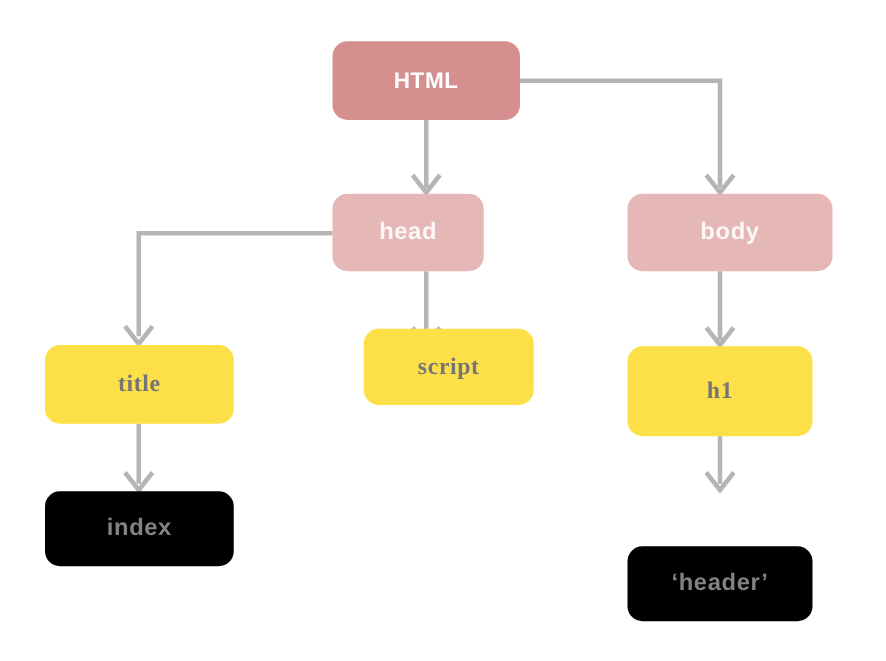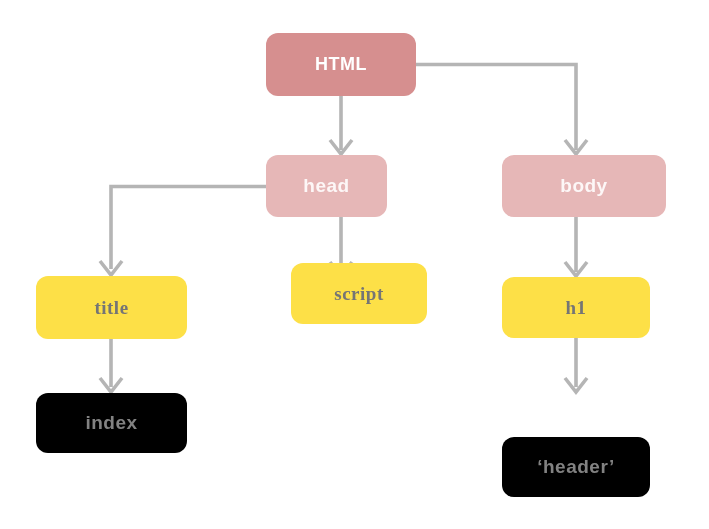--- a/index.html
+++ b/index.html
@@ -36,21 +36,21 @@
   .lvl1 { background: #d68f8f; color: #ffffff; }
   .lvl2 { background: #e6b7b7; color: #fdf7f7; }
   .lvl3 { background: #fde047; color: #757575; font-family: Liberation Serif, serif; }
   .lvl4 { background: #000000; color: #828282; }
 
   .node-html   { left: 266px; top: 33px;  width: 150px; height: 63px; font-size: 18px; justify-content: center; }
   .node-head   { left: 266px; top: 155px; width: 121px; height: 62px; }
   .node-body   { left: 502px; top: 155px; width: 164px; height: 62px; }
   .node-title  { left: 36px;  top: 276px; width: 151px; height: 63px; }
   .node-script { left: 266px; top: 263px; width: 136px; height: 61px; margin-left: 25px; }
-  .node-h1     { left: 502px; top: 277px; width: 148px; height: 61px; }
+  .node-h1     { left: 502px; top: 277px; width: 148px; height: 72px; }
   .node-index  { left: 36px;  top: 393px; width: 151px; height: 60px; }
   .node-header { left: 502px; top: 393px; width: 148px; height: 60px; margin-top: 44px; }
 
   .edge {
     stroke: #b5b5b5;
     stroke-width: 3.6;
     fill: none;
     stroke-linejoin: miter;
   }
 </style>

